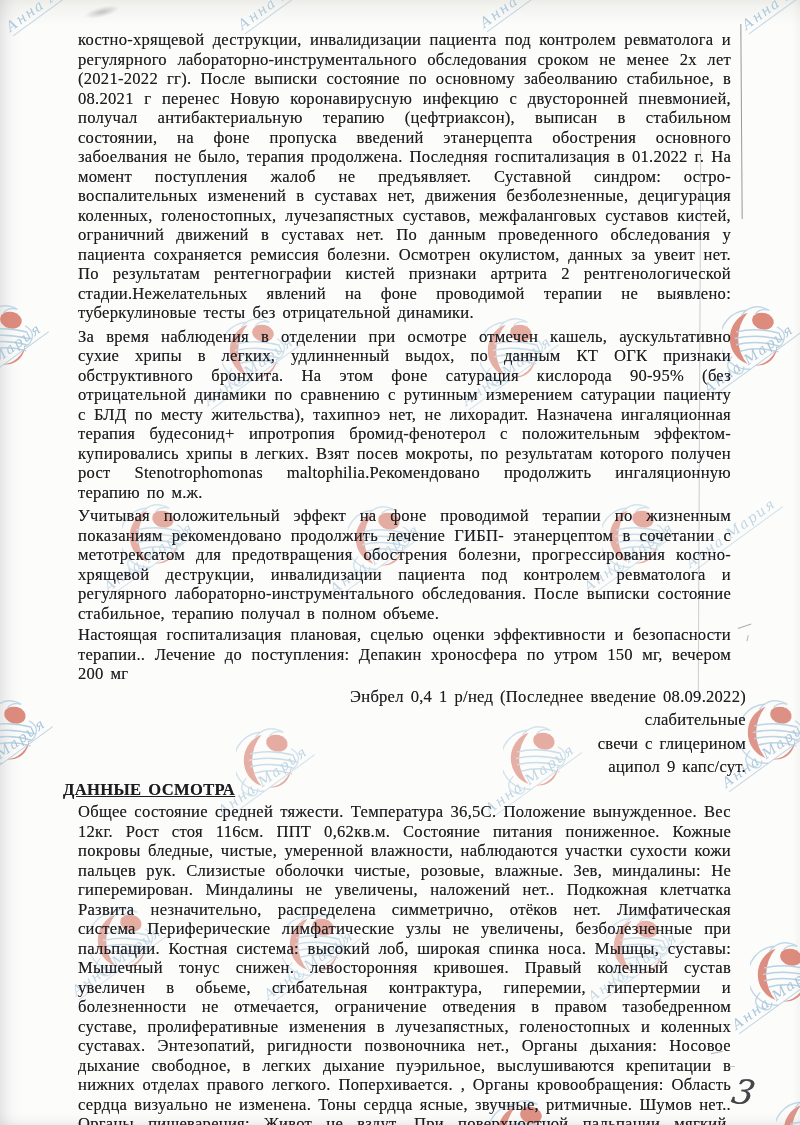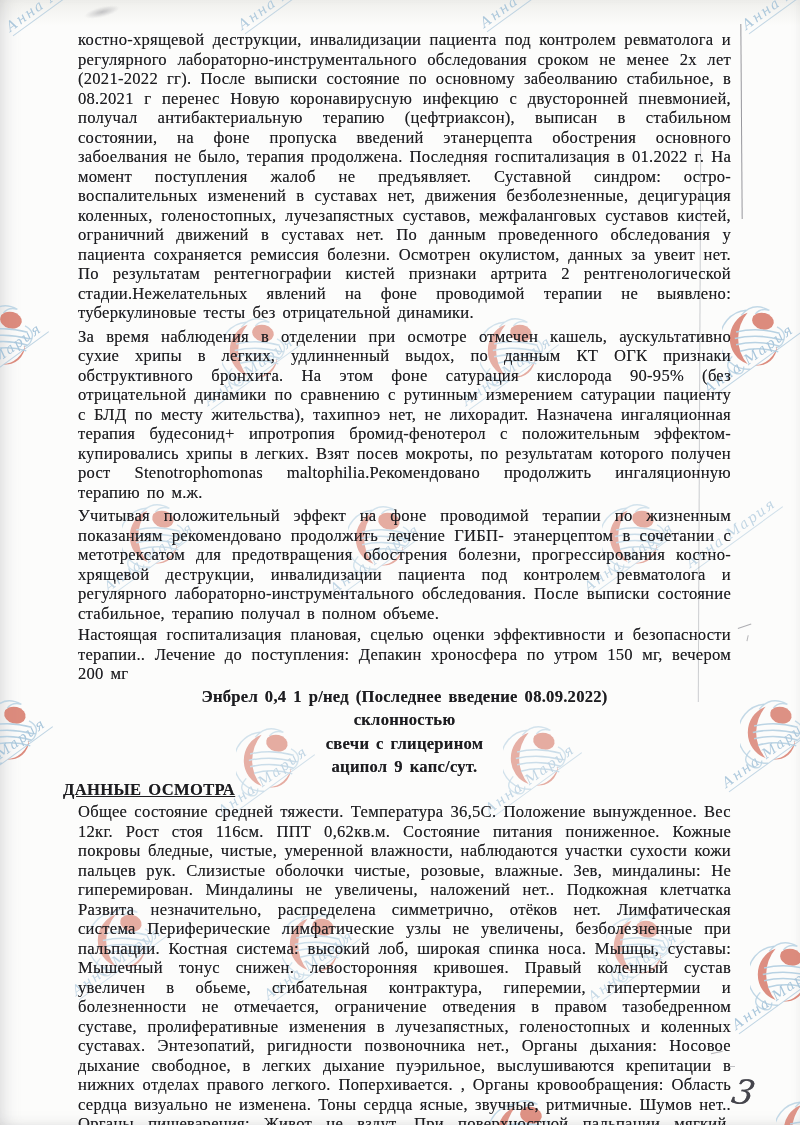--- a/index.html
+++ b/index.html
@@ -32,21 +32,21 @@
   .wm-textonly .wm-text{left:0;top:18px;}
 
   
   .content{
     position:absolute;left:63px;top:30px;width:683px;z-index:2;
     font-size:16.6px;line-height:19.5px;letter-spacing:.25px;word-spacing:2.5px;
     color:#1d1d20;text-shadow:0 0 .5px rgba(25,25,35,.55);
   }
   .content p{margin:0 15px 4px;text-align:justify;}
   .content p.tight{margin-bottom:2px;}
-  .meds p{margin:0 0 2px;line-height:21.5px;text-align:center;font-weight:bold;}
+  .meds p{margin:0 0 2px;line-height:21.5px;text-align:right;}
   .section-heading{
     font-size:16.6px;font-weight:bold;margin:2px 0 3px;
     text-decoration:underline;letter-spacing:.3px;
   }
 
   
   .scanline{position:absolute;width:1px;z-index:3;}
   .scanline-1{left:741px;top:24px;height:195px;background:rgba(70,70,80,.55);transform:rotate(-.4deg);}
   .scanline-2{left:699px;top:142px;height:560px;background:rgba(90,95,105,.30);transform:rotate(.25deg);}
   .smudge1{position:absolute;left:84px;top:7px;width:36px;height:10px;z-index:3;
@@ -220,21 +220,21 @@
       </div>
   </div>
 
   <div class="content">
     <p>костно-хрящевой деструкции, инвалидизации пациента под контролем ревматолога и регулярного лабораторно-инструментального обследования сроком не менее 2х лет (2021-2022 гг). После выписки состояние по основному забеолванию стабильное, в 08.2021 г перенес Новую коронавирусную инфекцию с двусторонней пневмонией, получал антибактериальную терапию (цефтриаксон), выписан в стабильном состоянии, на фоне пропуска введений этанерцепта обострения основного забоелвания не было, терапия продолжена. Последняя госпитализация в 01.2022 г. На момент поступления жалоб не предъявляет. Суставной синдром: остро-воспалительных изменений в суставах нет, движения безболезненные, децигурация коленных, голеностопных, лучезапястных суставов, межфаланговых суставов кистей, ограничний движений в суставах нет. По данным проведенного обследования у пациента сохраняется ремиссия болезни. Осмотрен окулистом, данных за увеит нет. По результатам рентегнографии кистей признаки артрита 2 рентгенологической стадии.Нежелательных явлений на фоне проводимой терапии не выявлено: туберкулиновые тесты без отрицательной динамики.</p>
     <p>За время наблюдения в отделении при осмотре отмечен кашель, аускультативно сухие хрипы в легких, удлинненный выдох, по данным КТ ОГК признаки обструктивного бронхита. На этом фоне сатурация кислорода 90-95% (без отрицательной динамики по сравнению с рутинным измерением сатурации пациенту с БЛД по месту жительства), тахипноэ нет, не лихорадит. Назначена ингаляционная терапия будесонид+ ипротропия бромид-фенотерол с положительным эффектом- купировались хрипы в легких. Взят посев мокроты, по результатам которого получен рост Stenotrophomonas maltophilia.Рекомендовано продолжить ингаляционную терапию по м.ж.</p>
     <p class="tight">Учитывая положительный эффект на фоне проводимой терапии по жизненным показаниям рекомендовано продолжить лечение ГИБП- этанерцептом в сочетании с метотрексатом для предотвращения обострения болезни, прогрессирования костно-хрящевой деструкции, инвалидизации пациента под контролем ревматолога и регулярного лабораторно-инструментального обследования. После выписки состояние стабильное, терапию получал в полном объеме.</p>
     <p class="tight">Настоящая госпитализация плановая, сцелью оценки эффективности и безопасности терапии.. Лечение до поступления: Депакин хроносфера по утром 150 мг, вечером 200 мг</p>
     <div class="meds">
       <p>Энбрел 0,4 1 р/нед  (Последнее введение 08.09.2022)</p>
-      <p>склонностью</p>
+      <p>слабительные</p>
       <p>свечи с глицерином</p>
       <p>аципол 9 капс/сут.</p>
     </div>
     <div class="section-heading">ДАННЫЕ ОСМОТРА</div>
     <p>Общее состояние средней тяжести. Температура 36,5С. Положение вынужденное. Вес 12кг. Рост стоя 116см. ППТ 0,62кв.м. Состояние питания пониженное. Кожные покровы бледные, чистые, умеренной влажности, наблюдаются участки сухости кожи пальцев рук. Слизистые оболочки чистые, розовые, влажные. Зев, миндалины: Не гиперемирован. Миндалины не увеличены, наложений нет.. Подкожная клетчатка Развита незначительно, распределена симметрично, отёков нет. Лимфатическая система Периферические лимфатические узлы не увеличены, безболезненные при пальпации. Костная система: высокий лоб, широкая спинка носа. Мышцы, суставы: Мышечный тонус снижен. левосторонняя кривошея. Правый коленный сустав увеличен в обьеме, сгибательная контрактура, гиперемии, гипертермии и болезненности не отмечается, ограничение отведения в правом тазобедренном суставе, пролиферативные изменения в лучезапястных, голеностопных и коленных суставах.  Энтезопатий, ригидности позвоночника нет., Органы дыхания: Носовое дыхание свободное, в легких дыхание пуэрильное, выслушиваются крепитации в нижних отделах правого легкого. Поперхивается. , Органы кровообращения:  Область сердца визуально не изменена. Тоны сердца ясные, звучные, ритмичные. Шумов нет.. Органы пищеварения: Живот не вздут. При поверхностной пальпации мягкий, безболезненный. Доступен глубокой пальпации. Печень по краю р/д, селезенка не пальпируется. Стул, со слов мамы, нерегулярный со склонностью к запорам. Мочеполовая система:  Сформирована по мужскому</p>
   </div>
 
   <div class="scanline scanline-1"></div>
   <div class="scanline scanline-2"></div>
   <div class="smudge1"></div>

